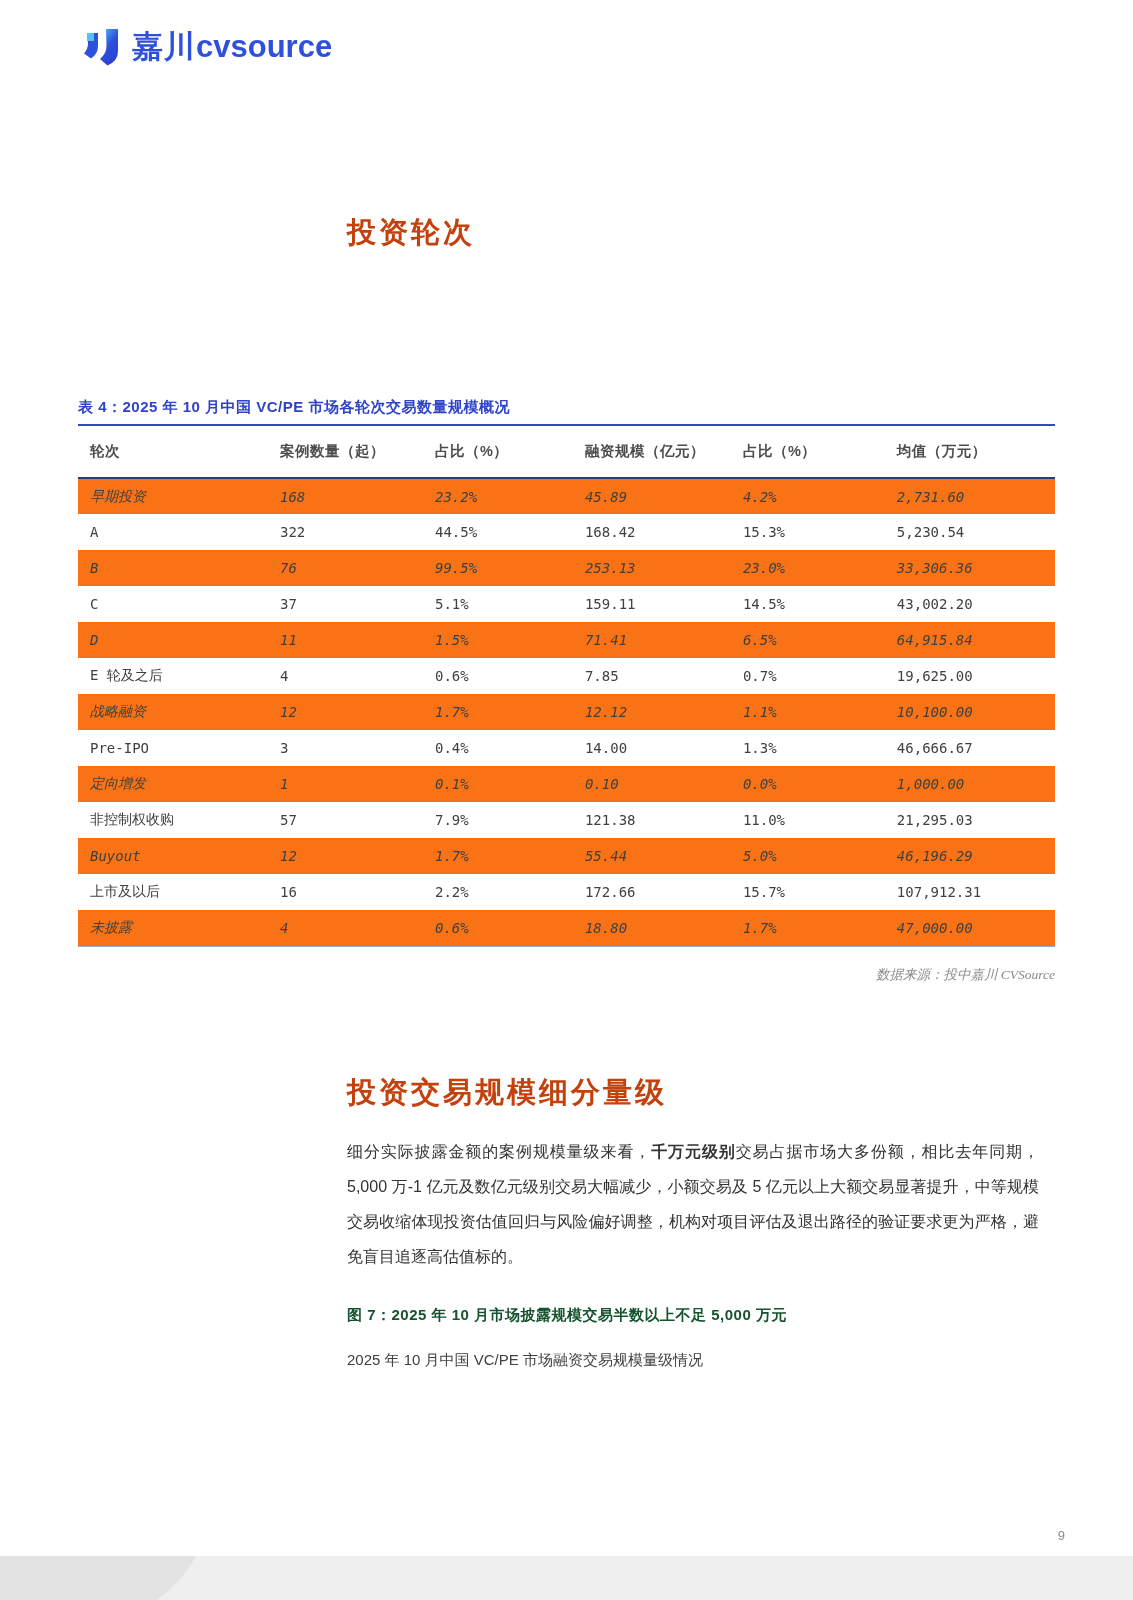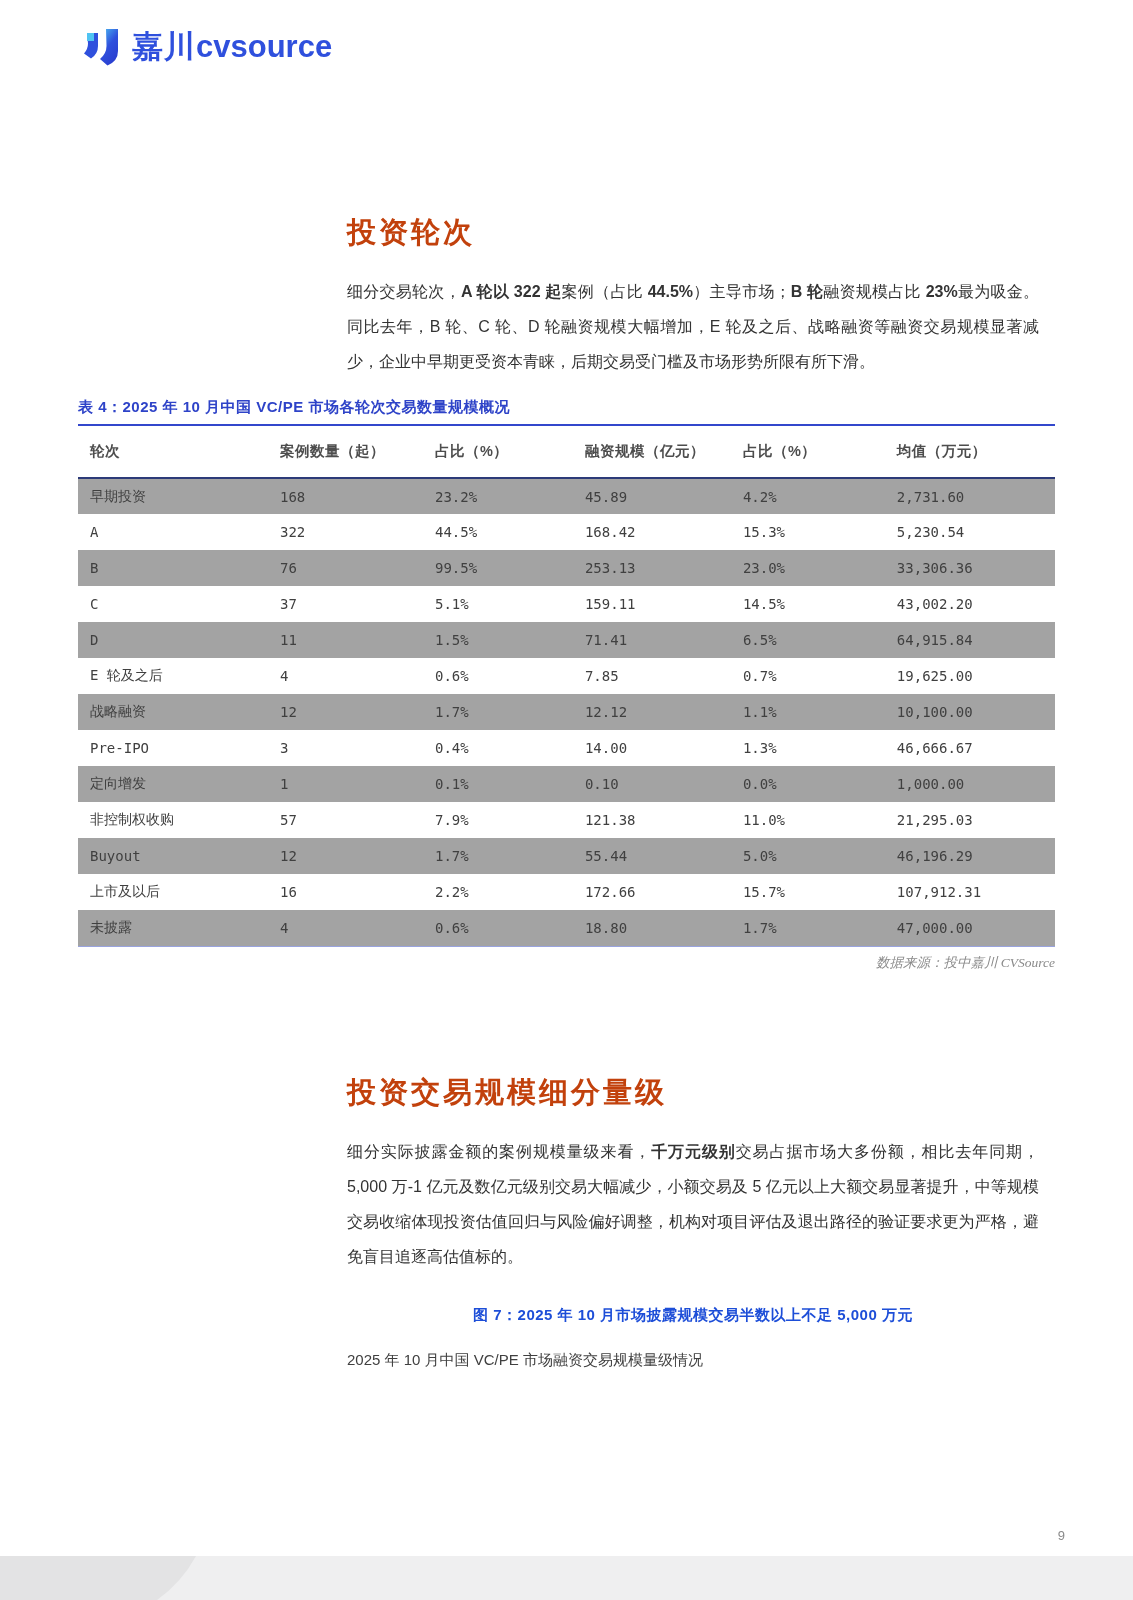--- a/index.html
+++ b/index.html
@@ -46,33 +46,32 @@
     height:52px; text-align:left; vertical-align:middle;
     font-size:14.5px; font-weight:700; color:#4d4d4d;
     padding-left:12px; border-bottom:2px solid #2c3a78;
     letter-spacing:0.5px;
   }
   table.data-table td {
     height:36px; text-align:left; vertical-align:middle;
     font-size:14px; color:#404040; padding-left:12px;
     font-family:"DejaVu Sans Mono","Liberation Sans",sans-serif;
   }
-  table.data-table tr.alt { background:#a3a3a3; }
+  table.data-table tr.alt { background:#f97316;font-style:italic; }
   table.data-table tbody tr:last-child td { border-bottom:1px solid #99a3de; }
   .table-source {
-    margin-top:7px; text-align:right;
+    margin-top:19px; text-align:right;
     font-size:13.5px; font-style:italic; color:#8a8a8a;
     font-family:"Liberation Serif", serif;
   }
 
   
   .figure-caption {
-    margin-top:32px; font-size:15px; font-weight:700; color:#1d4ed8;
+    margin-top:32px; font-size:15px; font-weight:700; color:#14532d;
     letter-spacing:0.5px;
-    text-align:center;
   }
   .figure-subtitle { margin-top:26px; font-size:15px; color:#404040; }
 
   
   .page-number {
     position:absolute; top:1528px; right:68px;
     font-size:13px; color:#8a8a8a;
   }
   .footer-band {
     position:absolute; left:0; bottom:0; width:1133px; height:44px;
@@ -96,21 +95,20 @@
       </defs>
       <path d="M5 7 h11 v13 q0 8 -7 12.5 L2 27.5 q4 -4.5 4 -10 z" fill="#2f50dd"></path>
       <rect x="5" y="7" width="7" height="8" fill="#4fc3f2"></rect>
       <path d="M24 3 h12 v22 q0 10 -10.5 14.5 L18 33 q6.5 -5.5 6.5 -13 z" fill="url(#lg1)"></path>
     </svg>
     <div class="logo-text"><span class="cn">嘉川</span><span class="en">cvsource</span></div>
   </div>
 
   <div class="section1">
     <h1 class="sec-heading">投资轮次</h1>
-    <p class="body-par"><span>细分交易轮次，</span><span class="b">A 轮以 322 起</span><span>案例（占比 </span><span class="b">44.5%</span><span>）主导市场；</span><span class="b">B 轮</span><span>融资规模占比 </span><span class="b">23%</span><span>最为吸金。同比去年，B 轮、C 轮、D 轮融资规模大幅增加，E 轮及之后、战略融资等融资交易规模显著减少，企业中早期更受资本青睐，后期交易受门槛及市场形势所限有所下滑。</span></p>
   </div>
 
   <div class="table-section">
     <div class="table-title">表 4：2025 年 10 月中国 VC/PE 市场各轮次交易数量规模概况</div>
     <table class="data-table">
       <colgroup>
         <col style="width:19.45%">
           <col style="width:15.86%">
           <col style="width:15.35%">
         <col style="width:16.17%">

